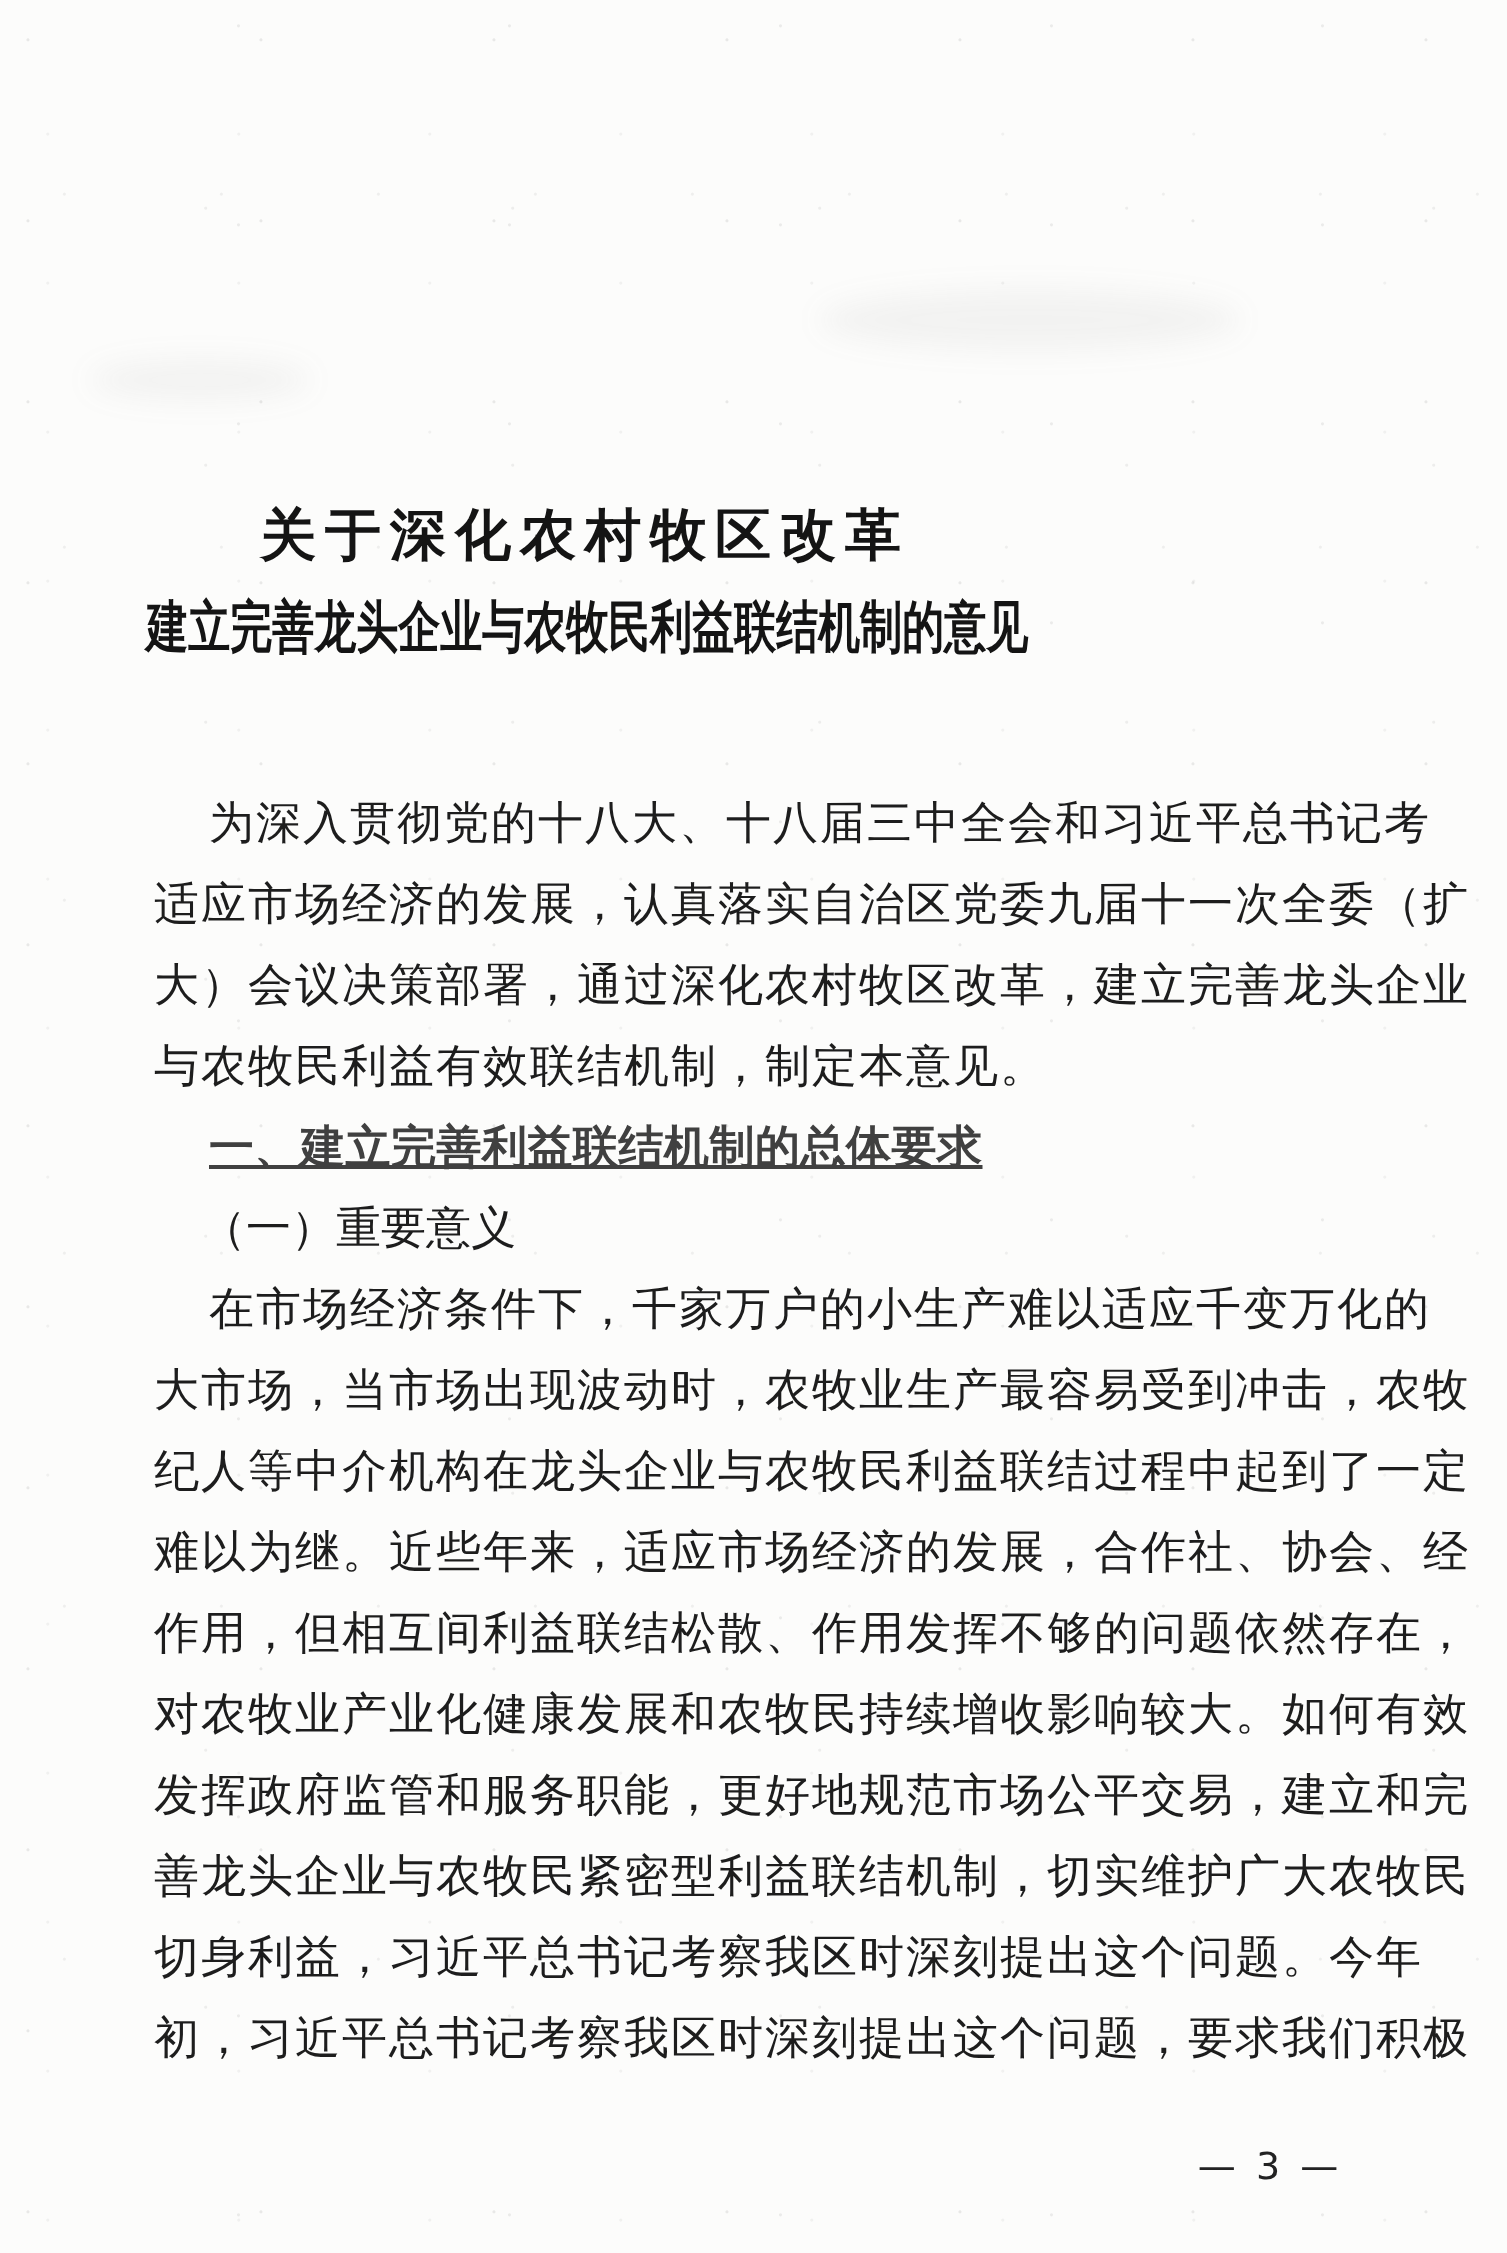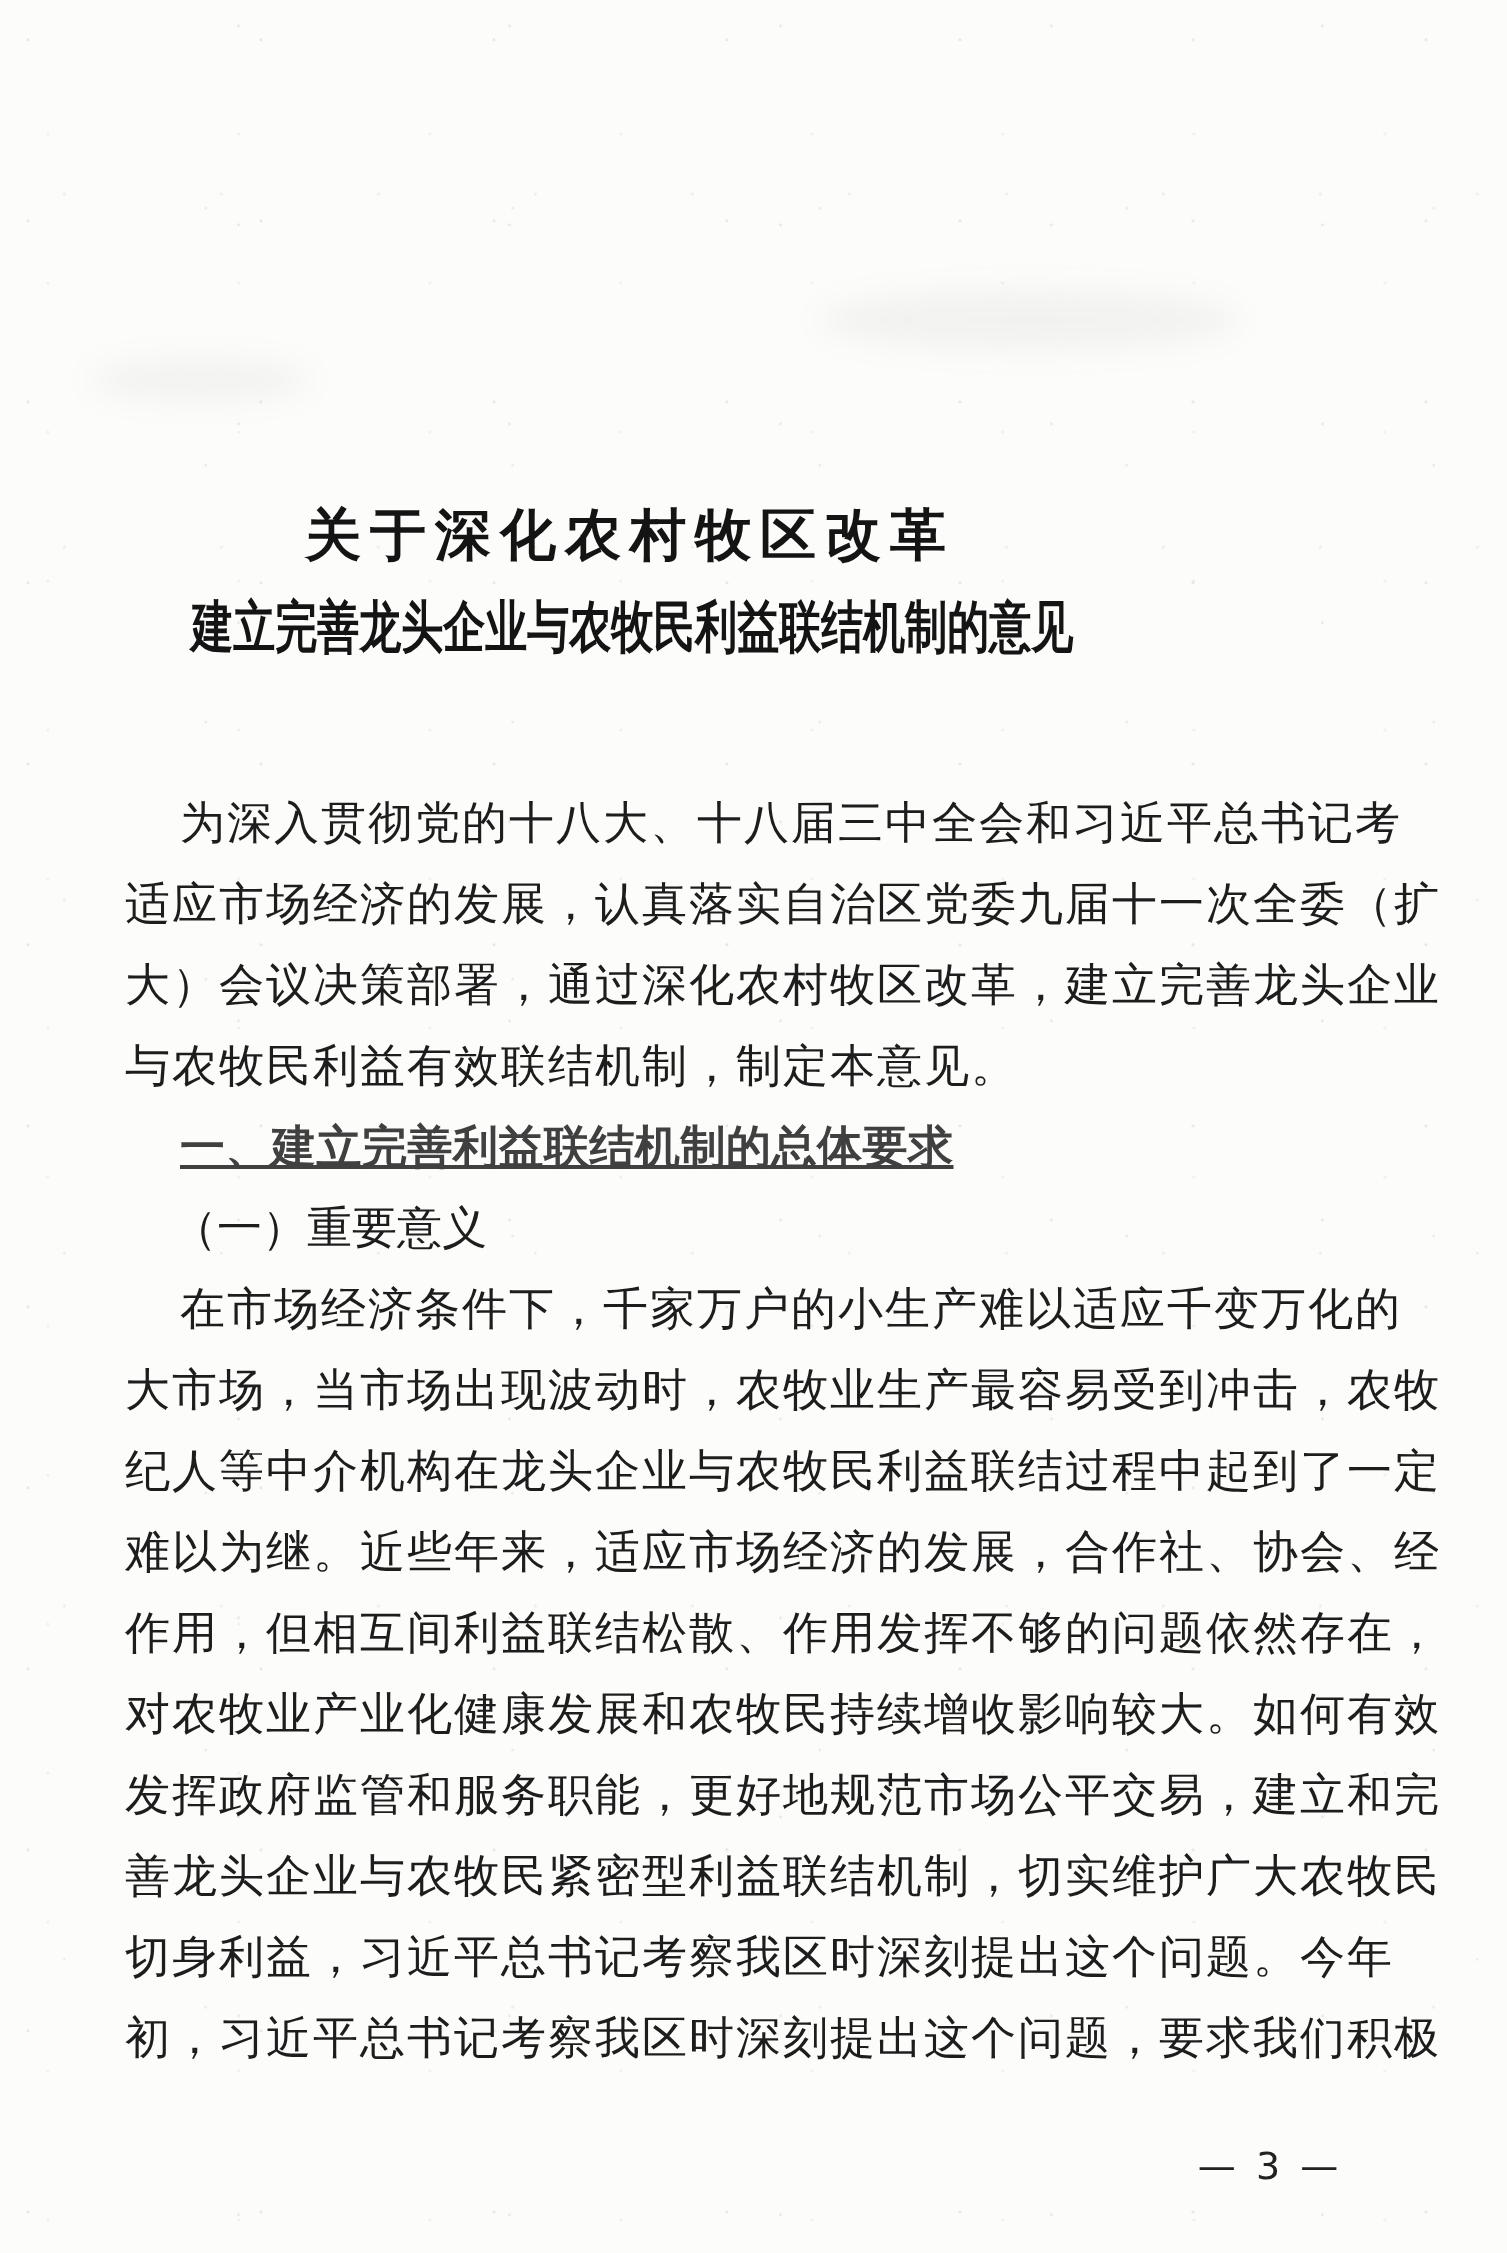--- a/index.html
+++ b/index.html
@@ -34,21 +34,20 @@
   .smudge-a { left: 820px; top: 290px; width: 420px; height: 60px; }
   .smudge-b { left: 90px;  top: 360px; width: 220px; height: 40px; }
 
   .title-wrap {
     position: absolute;
     top: 500px;
     left: 0;
     width: 1170px;        
     text-align: center;
     color: #141414;
-    margin-left: 45px;
   }
   .title-line1 {
     font-size: 56px;
     font-weight: bold;
     letter-spacing: 9px;
     line-height: 70px;
     white-space: nowrap;
   }
   .title-line2 {
     margin-top: 22px;
@@ -67,20 +66,21 @@
     left: 125px;
     width: 1300px;
     color: #1d1d1d;
   }
   .line {
     height: 81px;
     line-height: 81px;
     font-size: 45px;
     letter-spacing: 2px;
     white-space: nowrap;
+    margin-left: 29px;
   }
   .para .line:first-child { padding-left: 55px; }
   .heading-line {
     font-weight: bold;
     color: #404040;
     letter-spacing: 0.5px;
     padding-left: 55px;
     text-decoration: underline;
   }
   .subheading-line {

